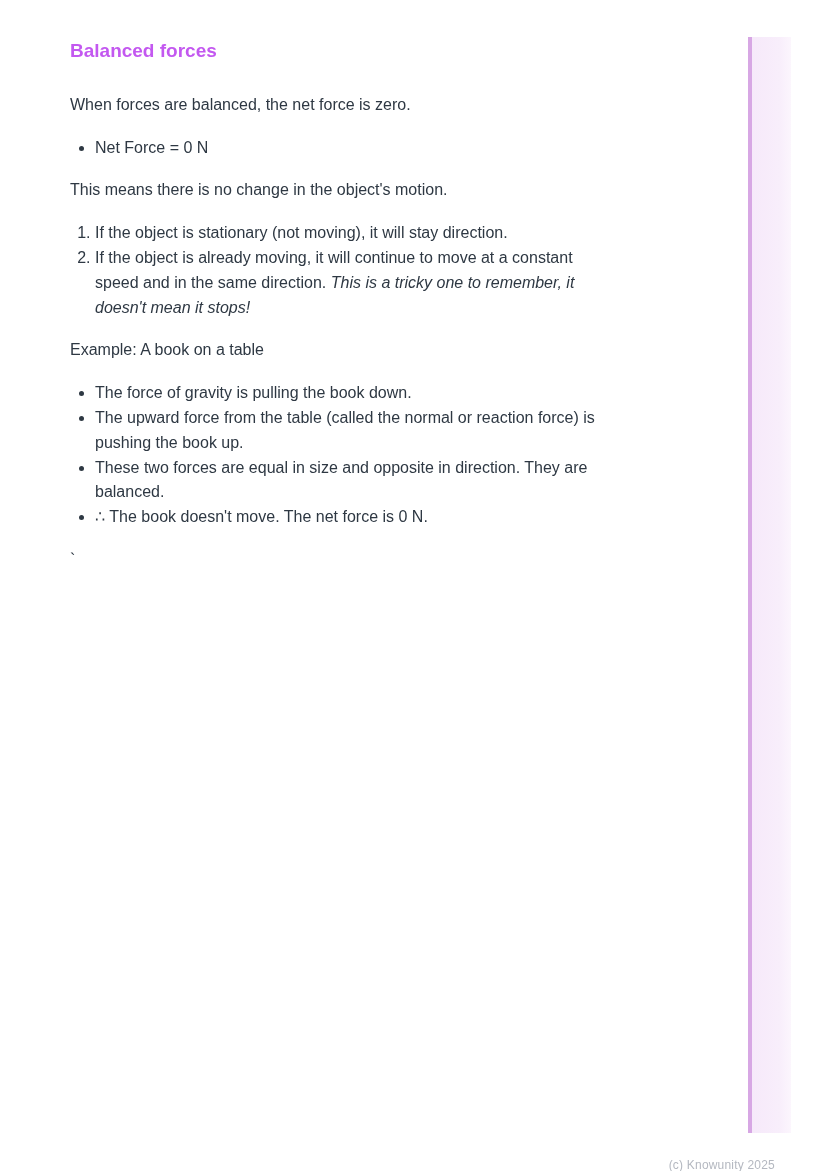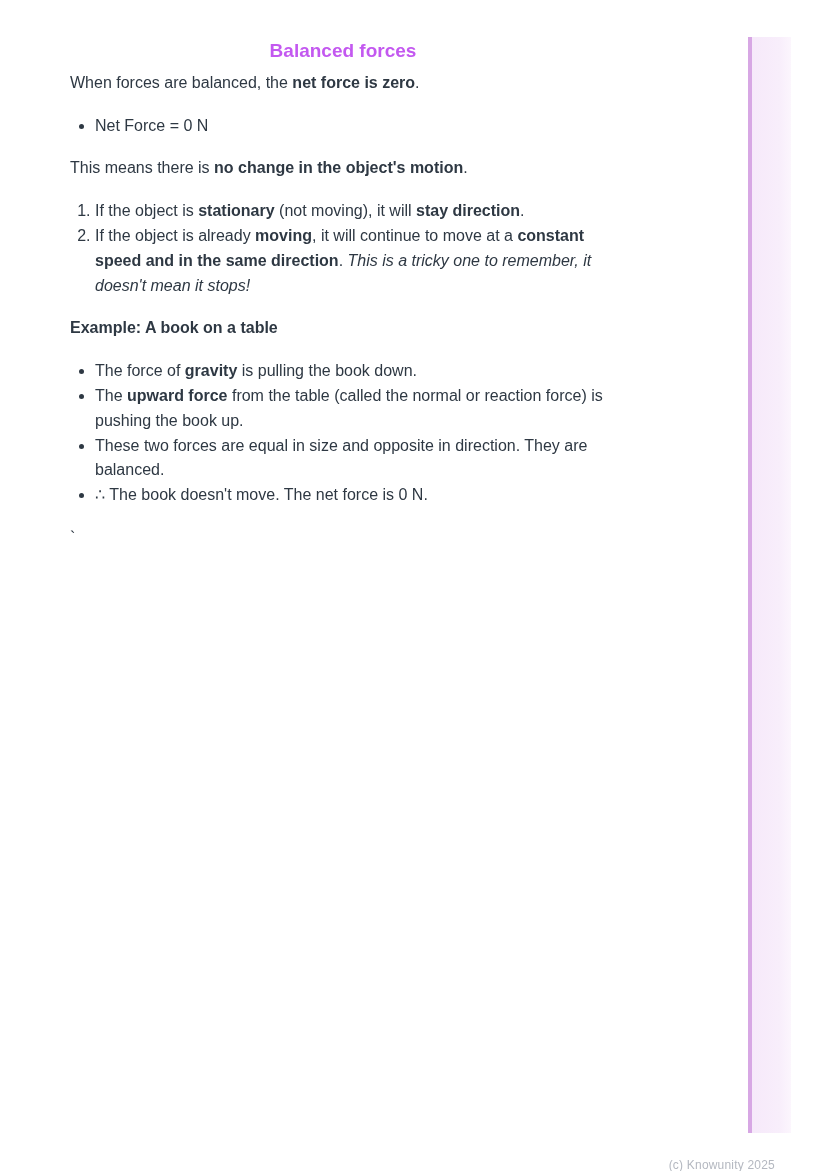--- a/index.html
+++ b/index.html
@@ -25,31 +25,30 @@
     position: absolute;
     left: 70px;
     top: 40px;
     width: 546px;
     color: #2e3843;
     font-size: 16px;
     line-height: 1.55;
     z-index: 2;
   }
   h3.title {
-    margin: 0 0 8px 0;
+    margin: 0 0 30px 0;
     font-size: 19px;
     line-height: 1.2;
     font-weight: 700;
     color: #c358f0;
-    text-align: center;
   }
   .content p { margin: 0 0 18px 0; }
   .content ul, .content ol { margin: 0 0 18px 0; padding-left: 25px; }
   .content li + li { }
-  .content strong, .content b { font-weight: 700; }
+  .content strong, .content b { font-weight: 400; }
   .content em { font-style: italic; }
   .trailing { font-size: 16px; }
   .footer {
     position: absolute;
     top: 1158px;
     right: 53px;
     font-size: 12px;
     color: #b4b8c0;
     z-index: 3;
     letter-spacing: 0.2px;

